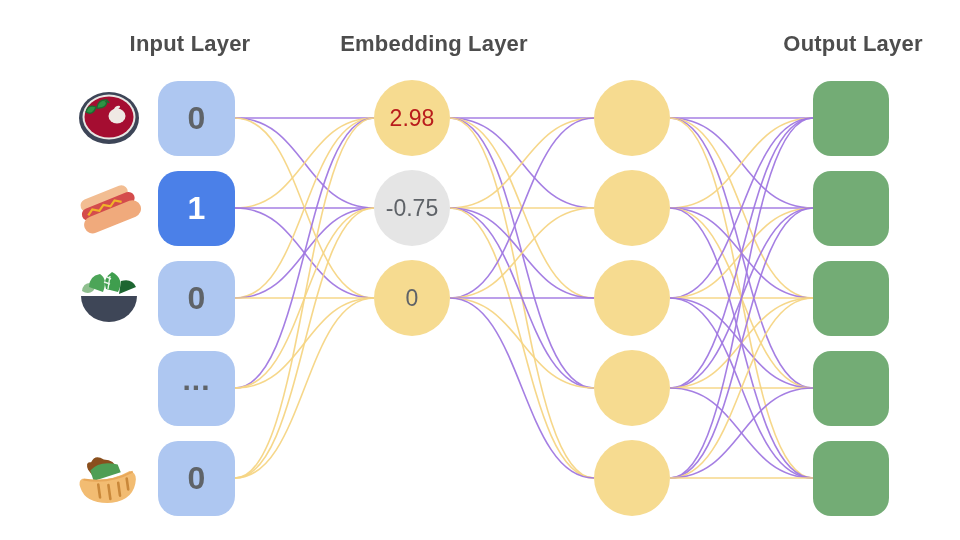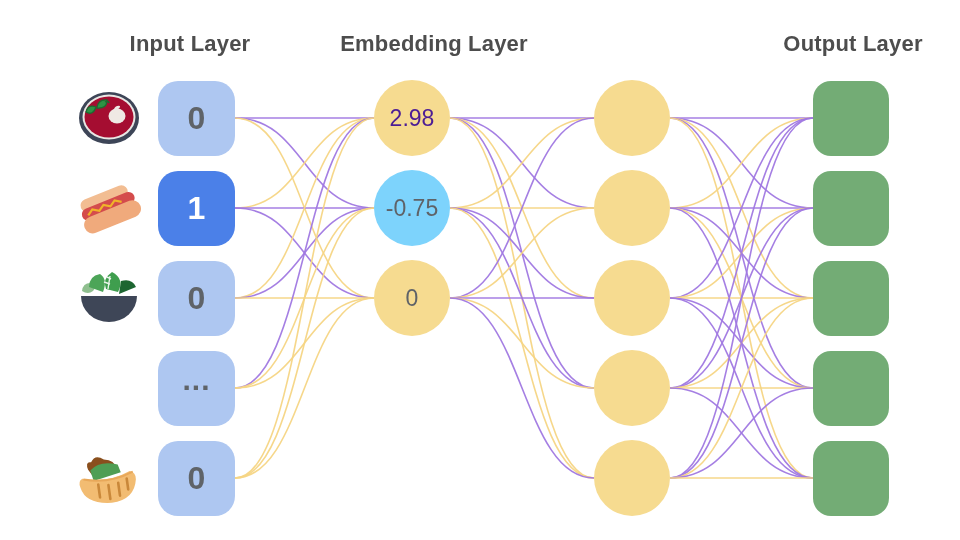--- a/index.html
+++ b/index.html
@@ -145,23 +145,23 @@
     <div class="node input-box" style="left: 158px; top: 350.5px; background: rgb(174, 199, 241);">
       <span class="dots" style="color: rgb(95, 99, 104);">...</span>
     </div>
     <svg class="food-icon" viewBox="0 0 64 64" style="left: 77px; top: 446px;">
       <use href="#sym-pita"></use>
     </svg>
     <div class="node input-box" style="left: 158px; top: 440.5px; background: rgb(174, 199, 241);">
       <span style="color: rgb(95, 99, 104);">0</span>
     </div>
     <div class="node circle" style="left: 374px; top: 80px; background: rgb(246, 219, 144);">
-      <span style="color: #4c1d95;">2.98</span>
+      <span style="color: #b91c1c;">2.98</span>
     </div>
-    <div class="node circle" style="left: 374px; top: 170px; background: #7dd3fc;">
+    <div class="node circle" style="left: 374px; top: 170px; background: #e5e5e5;">
       <span style="color: rgb(95, 99, 104);">-0.75</span>
     </div>
     <div class="node circle" style="left: 374px; top: 260px; background: rgb(246, 219, 144);">
       <span style="color: rgb(95, 99, 104);">0</span>
     </div>
     <div class="node circle" style="left: 594px; top: 80px; background: rgb(246, 219, 144);"></div>
     <div class="node circle" style="left: 594px; top: 170px; background: rgb(246, 219, 144);"></div>
     <div class="node circle" style="left: 594px; top: 260px; background: rgb(246, 219, 144);"></div>
     <div class="node circle" style="left: 594px; top: 350px; background: rgb(246, 219, 144);"></div>
     <div class="node circle" style="left: 594px; top: 440px; background: rgb(246, 219, 144);"></div>

